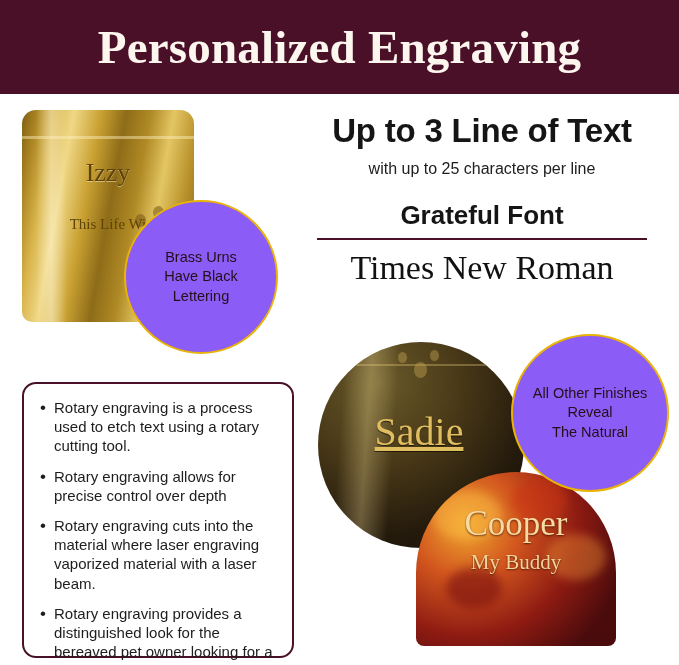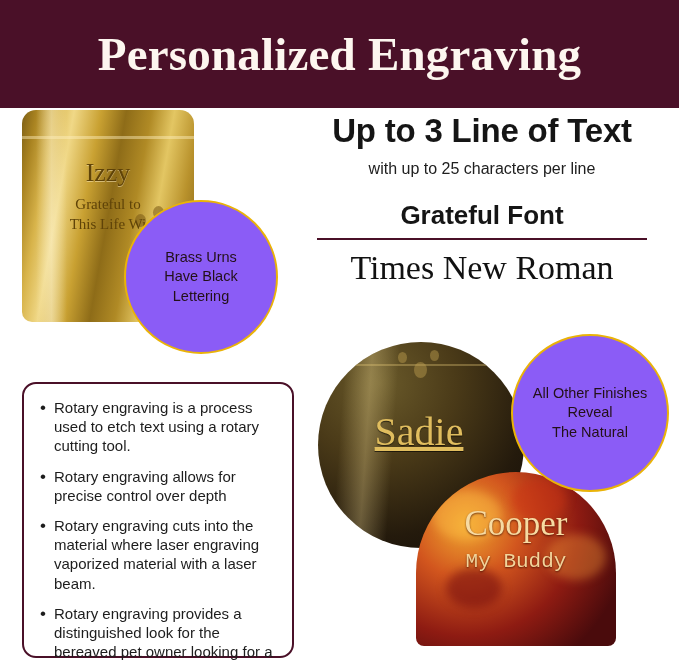--- a/index.html
+++ b/index.html
@@ -14,21 +14,21 @@
     overflow: hidden;
     position: relative;
   }
 
   
   .header-banner {
     position: absolute;
     left: 0;
     top: 0;
     width: 679px;
-    height: 108px;
+    height: 94px;
     background: #4a1028;
     display: flex;
     align-items: center;
     justify-content: center;
   }
   .header-title {
     font-family: "Liberation Serif", serif;
     font-weight: bold;
     font-size: 47px;
     color: #fdf6ef;
@@ -290,42 +290,41 @@
     font-family: "Liberation Serif", serif;
     font-size: 35px;
     color: #f7dba2;
     text-shadow: 0 1px 2px rgba(60,10,0,0.75);
   }
   .urn-copper .sub {
     position: absolute;
     left: 0; right: 0;
     top: 78px;
     text-align: center;
-    font-family: Liberation Mono, monospace;
+    font-family: Liberation Serif, serif;
     font-size: 21px;
     color: #f2d49a;
     text-shadow: 0 1px 2px rgba(60,10,0,0.75);
   }
 </style>
 </head>
 <body>
 
 <div class="header-banner">
   <div class="header-title">Personalized Engraving</div>
 </div>
 
 <div class="urn-photo">
   <div class="gloss"></div>
   <div class="lid-line"></div>
   <div class="paw p1"></div>
   <div class="paw p2"></div>
   <div class="paw p3"></div>
   <div class="paw p4"></div>
   <div class="urn-name">Izzy</div>
-  <div class="urn-line2">Grateful to</div>
   <div class="urn-line3">This Life Wi</div>
 </div>
 
 <div class="callout brass-black">
   <div>
     <div>Brass Urns</div>
     <div>Have Black</div>
     <div>Lettering</div>
   </div>
 </div>

